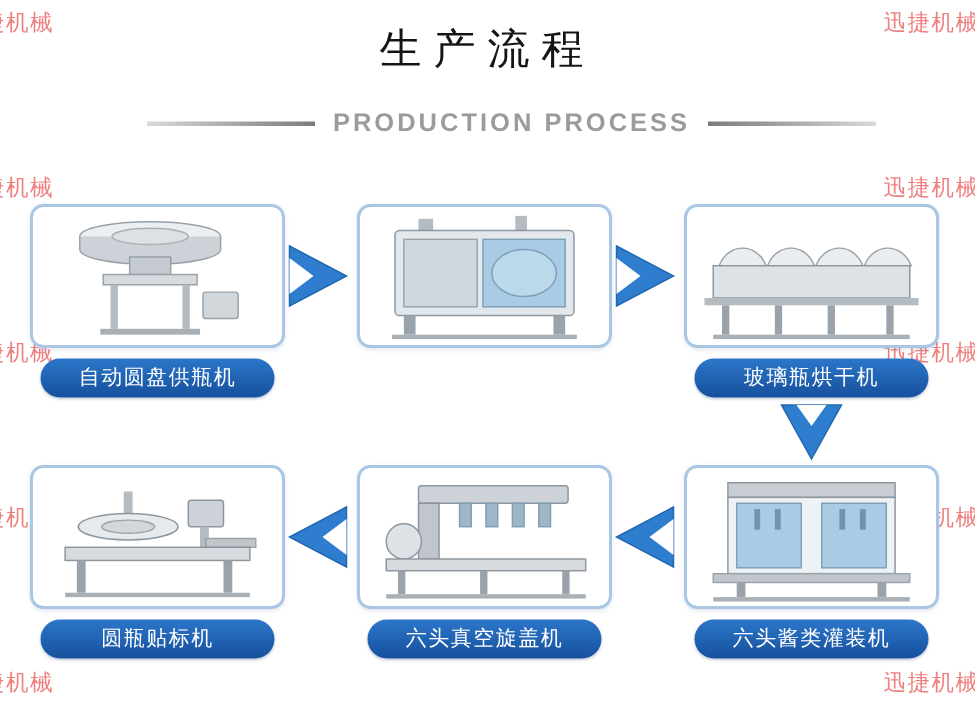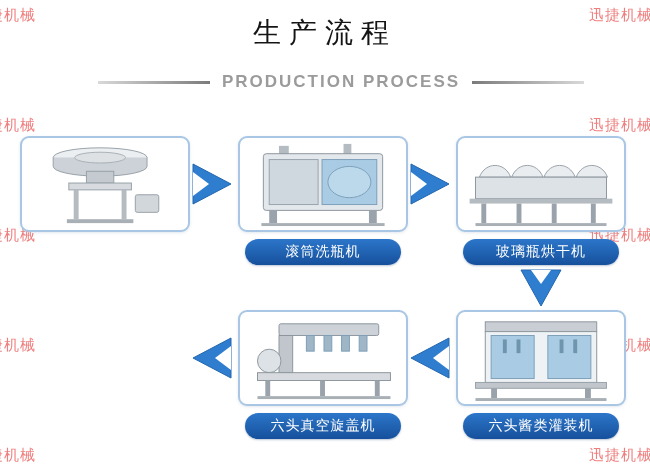--- a/index.html
+++ b/index.html
@@ -84,20 +84,21 @@
         <path d="M22 18 v9 a48 10 0 0 0 96 0 v-9" fill="#ccd2d7" stroke="#98a1a8"></path>
         <ellipse cx="70" cy="18" rx="26" ry="5.5" fill="#dde1e4" stroke="#a8b0b6"></ellipse>
         <rect x="56" y="32" width="28" height="12" fill="#c4cad0" stroke="#98a1a8"></rect>
         <rect x="38" y="44" width="64" height="7" fill="#d7dbdf" stroke="#98a1a8"></rect>
         <rect x="43" y="51" width="5" height="30" fill="#b4bbc1"></rect>
         <rect x="92" y="51" width="5" height="30" fill="#b4bbc1"></rect>
         <rect x="36" y="81" width="68" height="4" fill="#a8b0b6"></rect>
         <rect x="106" y="56" width="24" height="18" rx="2" fill="#d2d7db" stroke="#98a1a8"></rect>
       </svg>
     </div>
+    <div class="pill">自动圆盘供瓶机</div>
   </div>
 
   <svg class="arrow" style="left:191px; top:162px;" width="44" height="44" viewBox="0 0 44 44">
     <polygon points="2,2 40,22 2,42" fill="#2e7dce" stroke="#2367b0"></polygon>
     <polygon points="2,10 18,22 2,34" fill="#ffffff"></polygon>
   </svg>
 
   <div class="cell r1 c2">
     <div class="imgbox">
       <svg width="150" height="88" viewBox="0 0 150 90">
@@ -105,21 +106,20 @@
         <rect x="96" y="4" width="8" height="11" fill="#b4bbc1"></rect>
         <rect x="14" y="14" width="122" height="58" rx="3" fill="#e3e8ec" stroke="#8d969e"></rect>
         <rect x="20" y="20" width="50" height="46" fill="#cfd8de" stroke="#9aa3ab"></rect>
         <rect x="74" y="20" width="56" height="46" fill="#a9cce4" stroke="#7d9fb8"></rect>
         <ellipse cx="102" cy="43" rx="22" ry="16" fill="#bcd9ec" stroke="#7d9fb8"></ellipse>
         <rect x="20" y="72" width="8" height="13" fill="#9aa3ab"></rect>
         <rect x="122" y="72" width="8" height="13" fill="#9aa3ab"></rect>
         <rect x="12" y="85" width="126" height="3" fill="#a8b0b6"></rect>
       </svg>
     </div>
-    <div class="pill">滚筒洗瓶机</div>
   </div>
 
   <svg class="arrow" style="left:409px; top:162px;" width="44" height="44" viewBox="0 0 44 44">
     <polygon points="2,2 40,22 2,42" fill="#2e7dce" stroke="#2367b0"></polygon>
     <polygon points="2,10 18,22 2,34" fill="#ffffff"></polygon>
   </svg>
 
   <div class="cell r1 c3">
     <div class="imgbox">
       <svg width="150" height="88" viewBox="0 0 150 90">
@@ -137,20 +137,37 @@
       </svg>
     </div>
     <div class="pill">玻璃瓶烘干机</div>
   </div>
 
   <svg class="arrow" style="left:519px; top:266px;" width="44" height="44" viewBox="0 0 44 44">
     <polygon points="2,4 42,4 22,40" fill="#2e7dce" stroke="#2367b0"></polygon>
     <polygon points="12,4 32,4 22,18" fill="#ffffff"></polygon>
   </svg>
 
+  <div class="cell r2 c1">
+    <div class="imgbox">
+      <svg width="150" height="88" viewBox="0 0 150 90">
+        <rect x="52" y="14" width="6" height="24" fill="#b4bbc1"></rect>
+        <ellipse cx="55" cy="38" rx="34" ry="9" fill="#e6eaed" stroke="#8d969e"></ellipse>
+        <ellipse cx="55" cy="38" rx="18" ry="4.5" fill="#d2d7db" stroke="#9aa3ab"></ellipse>
+        <rect x="96" y="20" width="24" height="18" rx="2" fill="#ccd2d7" stroke="#8d969e"></rect>
+        <rect x="104" y="38" width="6" height="14" fill="#b4bbc1"></rect>
+        <rect x="108" y="46" width="34" height="6" fill="#c0c6cb" stroke="#9aa3ab"></rect>
+        <rect x="12" y="52" width="126" height="9" fill="#d7dbdf" stroke="#8d969e"></rect>
+        <rect x="20" y="61" width="6" height="22" fill="#9aa3ab"></rect>
+        <rect x="120" y="61" width="6" height="22" fill="#9aa3ab"></rect>
+        <rect x="12" y="83" width="126" height="3" fill="#a8b0b6"></rect>
+      </svg>
+    </div>
+    <div class="pill">圆瓶贴标机</div>
+  </div>
 
   <svg class="arrow" style="left:189px; top:336px;" width="44" height="44" viewBox="0 0 44 44">
     <polygon points="42,2 4,22 42,42" fill="#2e7dce" stroke="#2367b0"></polygon>
     <polygon points="42,10 26,22 42,34" fill="#ffffff"></polygon>
   </svg>
 
   <div class="cell r2 c2">
     <div class="imgbox">
       <svg width="150" height="88" viewBox="0 0 150 90">
         <rect x="30" y="10" width="102" height="12" rx="2" fill="#ccd2d7" stroke="#8d969e"></rect>

